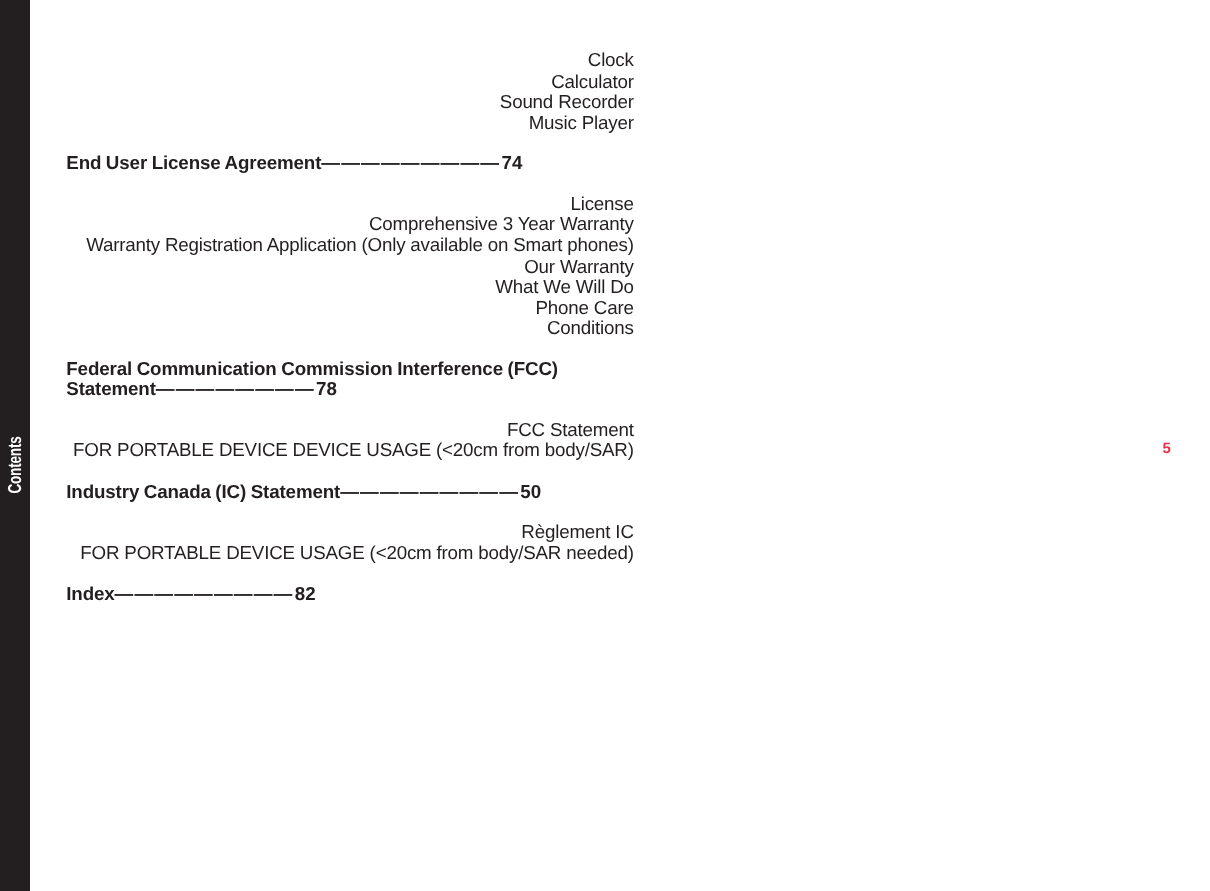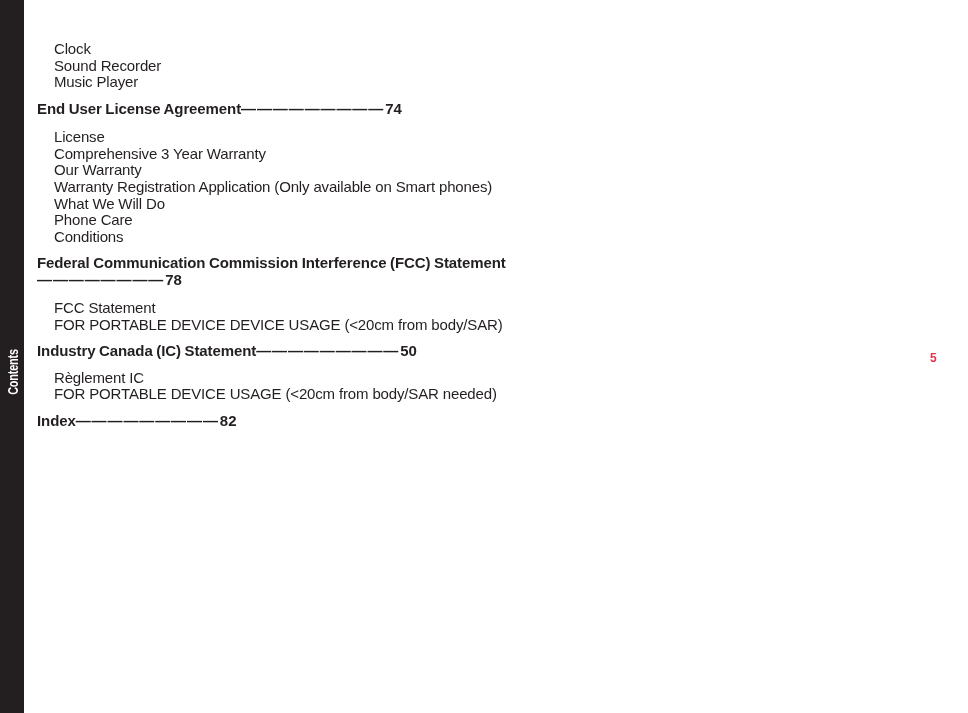--- a/index.html
+++ b/index.html
@@ -67,21 +67,21 @@
     margin-top: 10px;
   }
 
   .toc-heading {
     font-family: "Liberation Sans", sans-serif;
     font-weight: bold;
     font-size: 15px;
     line-height: 16.4px;
     color: #231f20;
     letter-spacing: -0.1px;
-    margin: 0;
+    margin: 16px;
     word-spacing: -0.4px;
   }
   .toc-heading .leader {
     letter-spacing: 0.9px;
     margin: 0 1px 0 0;
   }
   .toc-heading .pagenum {
     letter-spacing: 0;
   }
 
@@ -94,51 +94,53 @@
     margin: 0;
     padding-left: 17px;
     text-indent: 0;
     letter-spacing: -0.15px;
   }
 
   .sub-list {
     list-style: none;
     margin: 0;
     padding: 0;
+    text-align: right;
   }
 
   
   .toc-group .toc-heading + .sub-list {
     margin-top: 12px;
   }
 </style>
 </head>
 <body>
 
 <div id="side-tab">
   <div id="side-tab-label">Contents</div>
 </div>
 
 <div id="page-number">5</div>
 
 <div id="toc">
     <div class="toc-group">
       <ul class="sub-list">
         <li class="toc-sub">Clock</li>
+        <li class="toc-sub">Calculator</li>
         <li class="toc-sub">Sound Recorder</li>
         <li class="toc-sub">Music Player</li>
       </ul>
     </div>
     <div class="toc-group">
       <div class="toc-heading"><span>End User License Agreement</span><span class="leader">—————————</span><span class="pagenum">74</span></div>
       <ul class="sub-list">
         <li class="toc-sub">License</li>
         <li class="toc-sub">Comprehensive 3 Year Warranty</li>
+        <li class="toc-sub">Warranty Registration Application (Only available on Smart phones)</li>
         <li class="toc-sub">Our Warranty</li>
-        <li class="toc-sub">Warranty Registration Application (Only available on Smart phones)</li>
         <li class="toc-sub">What We Will Do</li>
         <li class="toc-sub">Phone Care</li>
         <li class="toc-sub">Conditions</li>
       </ul>
     </div>
     <div class="toc-group">
       <div class="toc-heading"><span>Federal Communication Commission Interference (FCC) Statement</span><span class="leader">————————</span><span class="pagenum">78</span></div>
       <ul class="sub-list">
         <li class="toc-sub">FCC Statement</li>
         <li class="toc-sub">FOR PORTABLE DEVICE DEVICE USAGE (&lt;20cm from body/SAR)</li>

